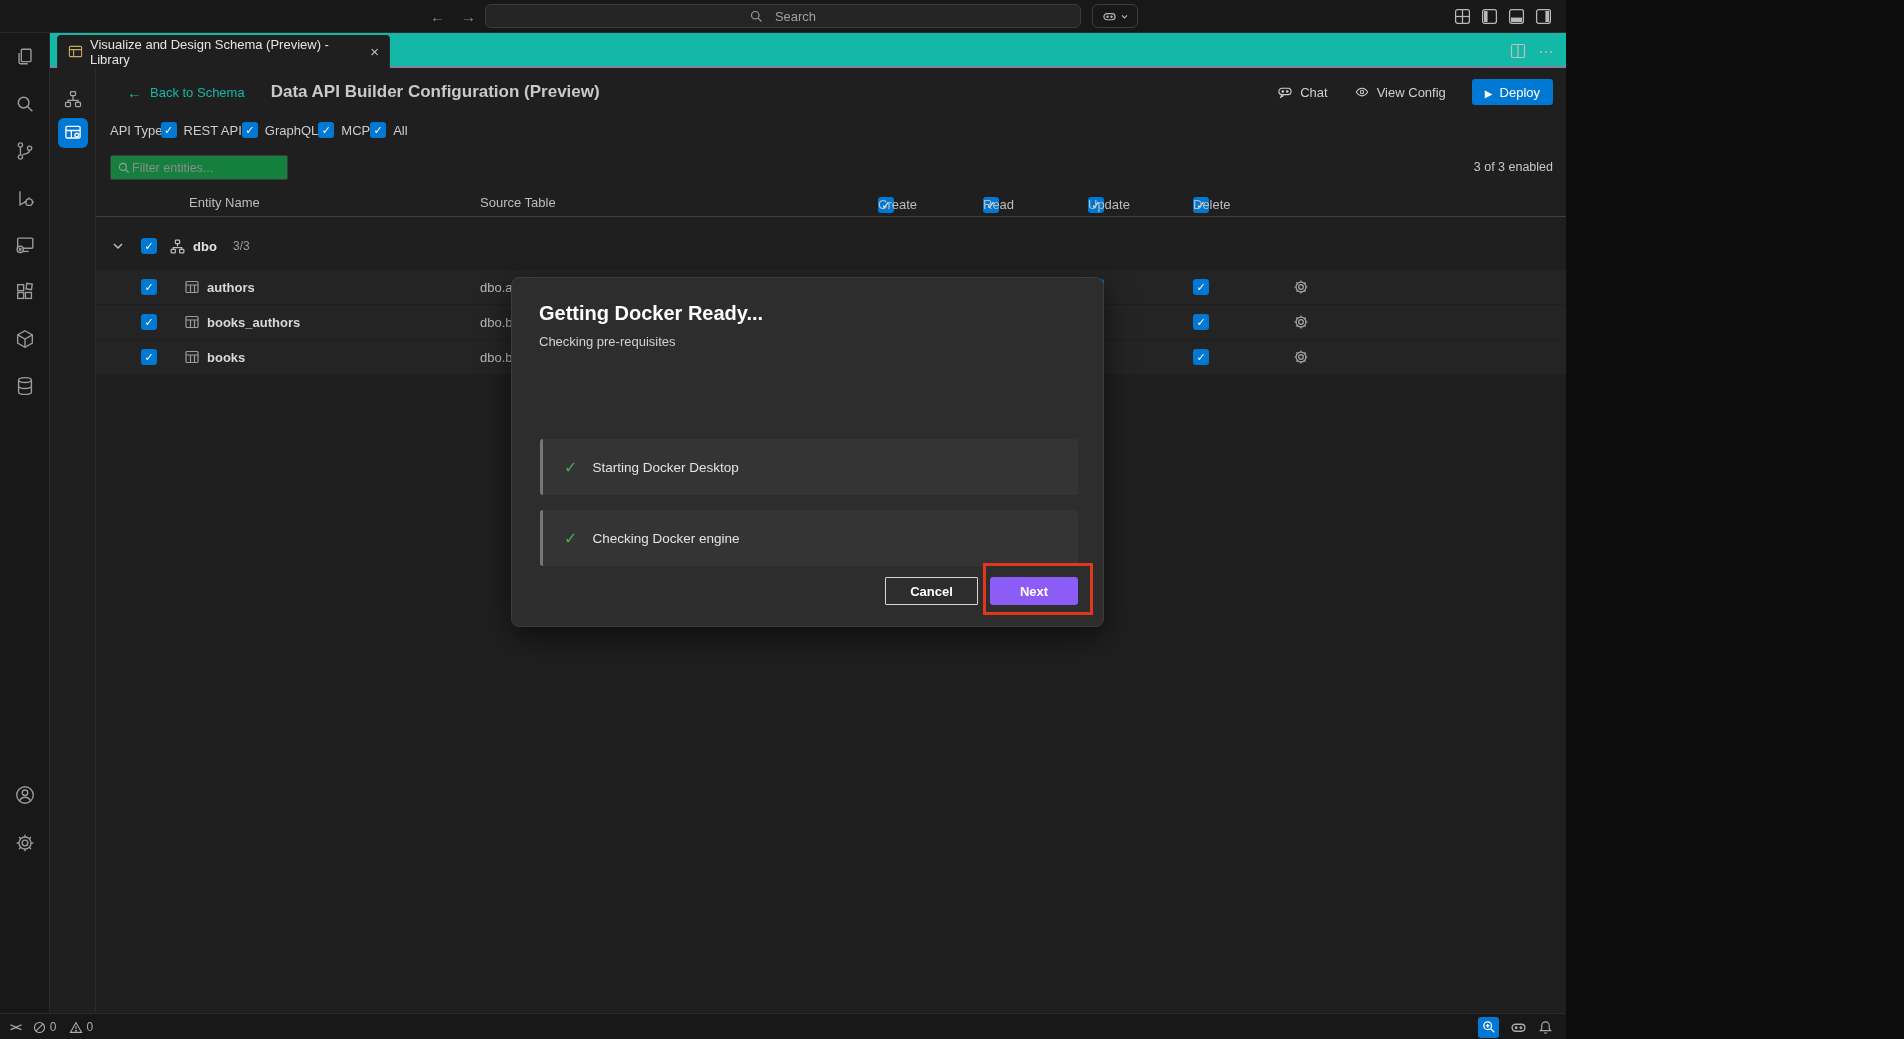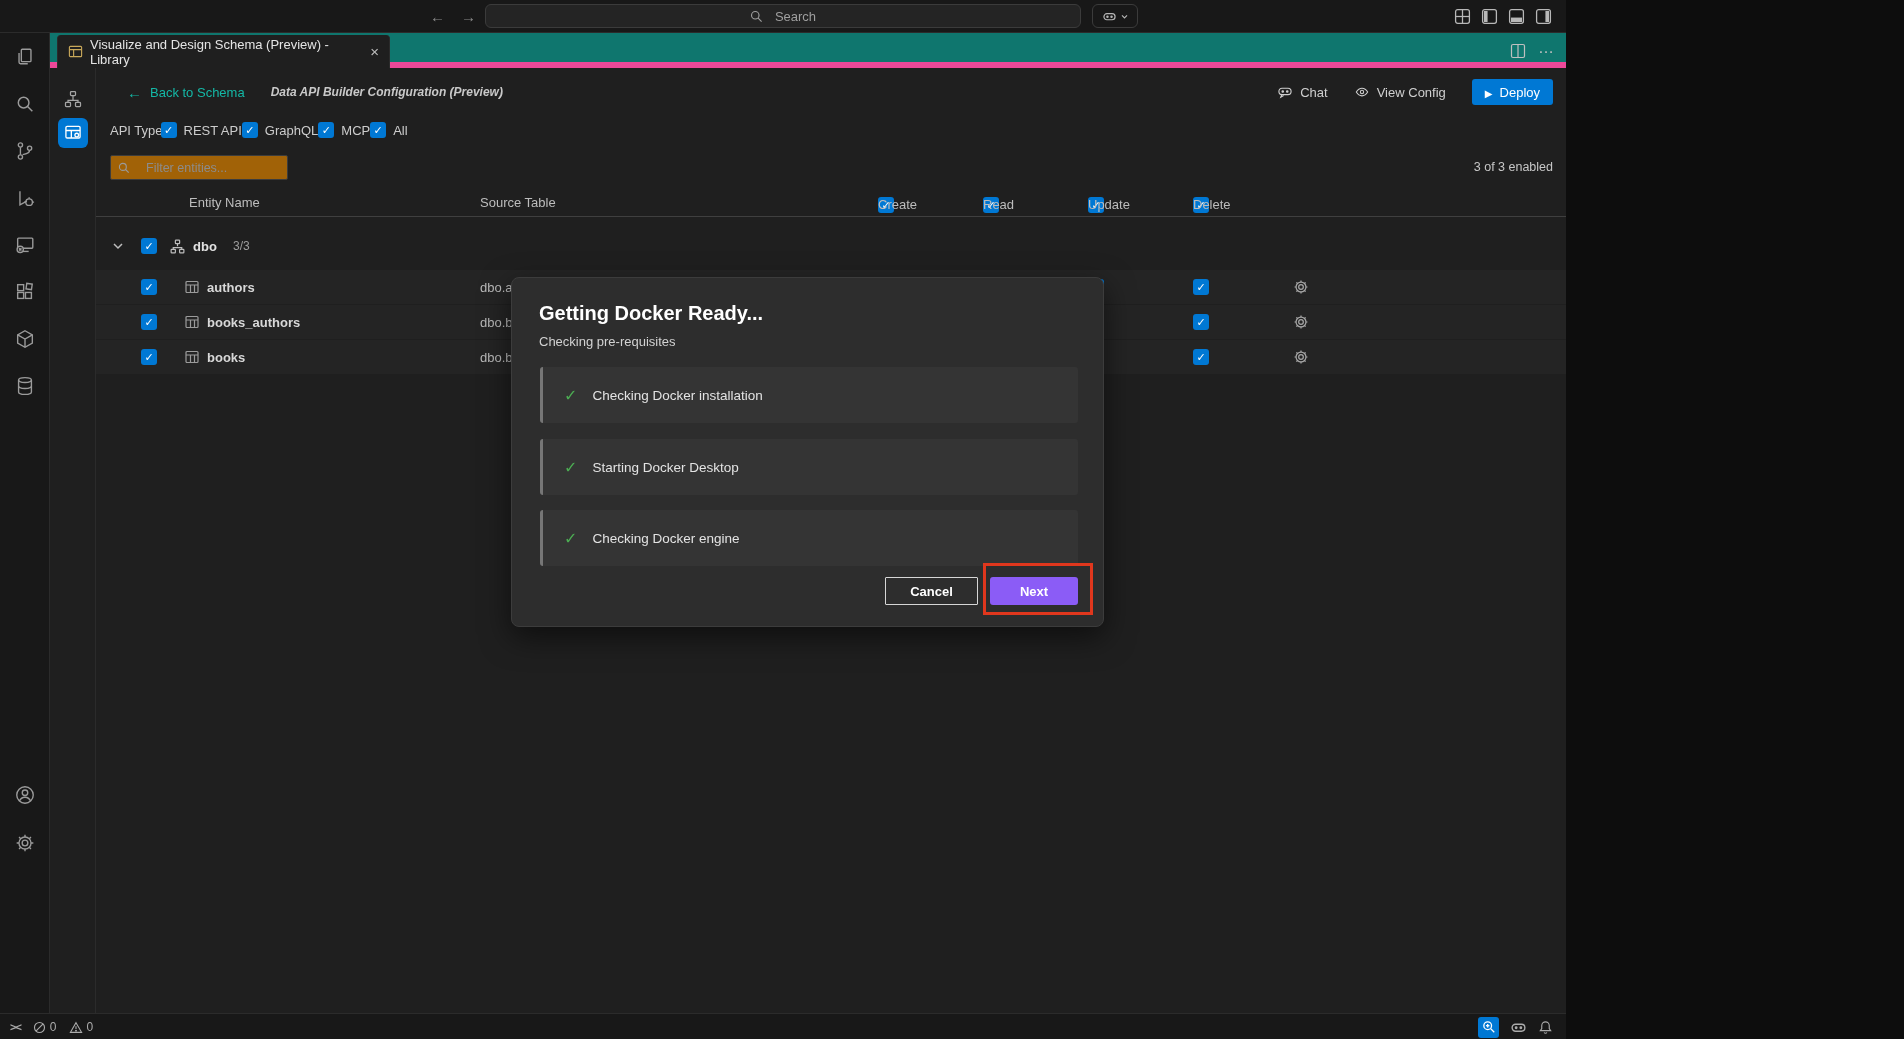--- a/index.html
+++ b/index.html
@@ -16,54 +16,54 @@
   .tb-icons { position:absolute; right:14px; top:0; height:33px; display:flex; align-items:center; gap:10px; color:#b8b8b8; }
   .ticon { width:17px; height:17px; display:inline-flex; }
 
   
   .activitybar { position:absolute; left:0; top:33px; width:50px; height:980px; background:#181818; border-right:1px solid #2b2b2b; display:flex; flex-direction:column; align-items:center; padding-top:12px; gap:23px; color:#9b9b9b; }
   .ab-icon { width:24px; height:24px; display:inline-flex; align-items:center; justify-content:center; }
   .ab-bottom { position:absolute; left:0; width:50px; display:flex; justify-content:center; color:#9b9b9b; }
 
   
   .editor { position:absolute; left:50px; top:33px; width:1516px; height:980px; background:#1f1f1f; }
-  .tabbar { position:absolute; left:0; top:0; width:100%; height:35px; background:#0f766e; border-bottom:6px solid #ec4899; }
+  .tabbar { position:absolute; left:0; top:0; width:100%; height:35px; background:#14b8a6; border-bottom:1px solid #ec4899; }
   .tab { position:absolute; left:7px; top:2px; width:333px; height:33px; background:#1f1f1f; border-left:1px solid #2b2b2b; border-right:1px solid #2b2b2b; border-top-left-radius:4px; border-top-right-radius:4px; display:flex; align-items:center; gap:7px; padding:0 10px; color:#e4e4e4; }
   .tab-close { margin-left:auto; color:#bdbdbd; font-size:15px; }
   .tab-close::before { content:"×"; }
   .tabbar-actions { position:absolute; right:12px; top:0; height:35px; display:flex; align-items:center; gap:12px; color:#c0c0c0; }
   .ellipsis::before { content:"…"; font-size:16px; position:relative; top:-3px; }
 
   .content { position:absolute; left:0; top:35px; width:1516px; height:945px; }
   .rail { position:absolute; left:0; top:0; width:46px; height:100%; border-right:1px solid #2b2b2b; }
   .rail-icon { position:absolute; left:8px; width:30px; height:30px; display:flex; align-items:center; justify-content:center; color:#a5a5a5; border-radius:6px; }
   .rail-icon.active { background:#0078d4; color:#ffffff; }
 
   .main { position:absolute; left:46px; top:0; width:1470px; height:100%; }
 
   
   .page-header { position:absolute; left:0; top:10px; width:100%; height:28px; display:flex; align-items:center; padding:0 13px 0 31px; }
   .back-link { display:flex; align-items:center; gap:8px; color:#14b8a6; }
   .back-arrow::before { content:"←"; font-size:15px; }
-  .page-title { margin-left:26px; font-weight:bold; font-size:12px; color:#c9c9c9;font-style:italic; }
+  .page-title { margin-left:26px; font-weight:bold; font-size:17px; color:#c9c9c9; }
   .hdr-right { margin-left:auto; display:flex; align-items:center; gap:26px; }
   .hdr-act { display:flex; align-items:center; gap:7px; color:#cfcfcf; }
   .deploy-btn { display:flex; align-items:center; gap:7px; background:#0078d4; color:#ffffff; border:none; height:26px; padding:0 13px; border-radius:3px; font-size:13px; font-family:inherit; }
   .play::before { content:"▶"; font-size:10px; }
 
   
   .api-row { position:absolute; left:14px; top:50px; height:24px; display:flex; align-items:center; }
   .api-label { color:#cccccc; margin-right:-2px; }
   .chk-opt { display:flex; align-items:center; gap:7px; color:#cccccc; }
 
   .cb { width:16px; height:16px; background:#0078d4; border-radius:3px; display:inline-flex; align-items:center; justify-content:center; flex:0 0 16px; }
   .cb::after { content:"✓"; color:#ffffff; font-size:11px; font-weight:bold; line-height:1; }
 
   
-  .filter-input { position:absolute; left:14px; top:87px; width:178px; height:25px; background:#a16207; border:1px solid #3c3c3c; border-radius:2px; display:flex; align-items:center; gap:16px; padding:0 7px; color:#9a9a9a; }
+  .filter-input { position:absolute; left:14px; top:87px; width:178px; height:25px; background:#15803d; border:1px solid #3c3c3c; border-radius:2px; display:flex; align-items:center; gap:2px; padding:0 7px; color:#9a9a9a; }
   .filter-input input { background:transparent; border:none; outline:none; color:#cccccc; font-family:inherit; font-size:12.5px; width:100%; }
   .filter-input input::placeholder { color:#8c8c8c; }
   .enabled-summary { position:absolute; right:13px; top:92px; color:#c7c7c7; font-size:12.5px; }
 
   
   .thead { position:absolute; left:0; top:125px; width:100%; height:24px; border-bottom:1px solid #3f3f3f; color:#bdbdbd; }
   .thead span, .thead .hcol { position:absolute; top:2px; }
   .hcol { display:flex; align-items:center; gap:9px; }
   .h-entity { left:93px; } .h-source { left:384px; }
   .h-create { left:782px; } .h-read { left:887px; } .h-update { left:992px; } .h-delete { left:1097px; }
@@ -462,24 +462,20 @@
         </div>
 
       </div>
     </div>
   </div>
 
   <div class="modal">
     <div class="modal-title">Getting Docker Ready...</div>
     <div class="modal-sub">Checking pre-requisites</div>
 
-    <div class="step" style="top:89px;">
-      <span class="step-check"></span>
-      <span class="step-label">Checking Docker installation</span>
-    </div>
     <div class="step" style="top:232px;">
       <span class="step-check"></span>
       <span class="step-label">Checking Docker engine</span>
     </div>
     <div class="step" style="top:161px;">
       <span class="step-check"></span>
       <span class="step-label">Starting Docker Desktop</span>
     </div>
 
     <div class="modal-btns">

